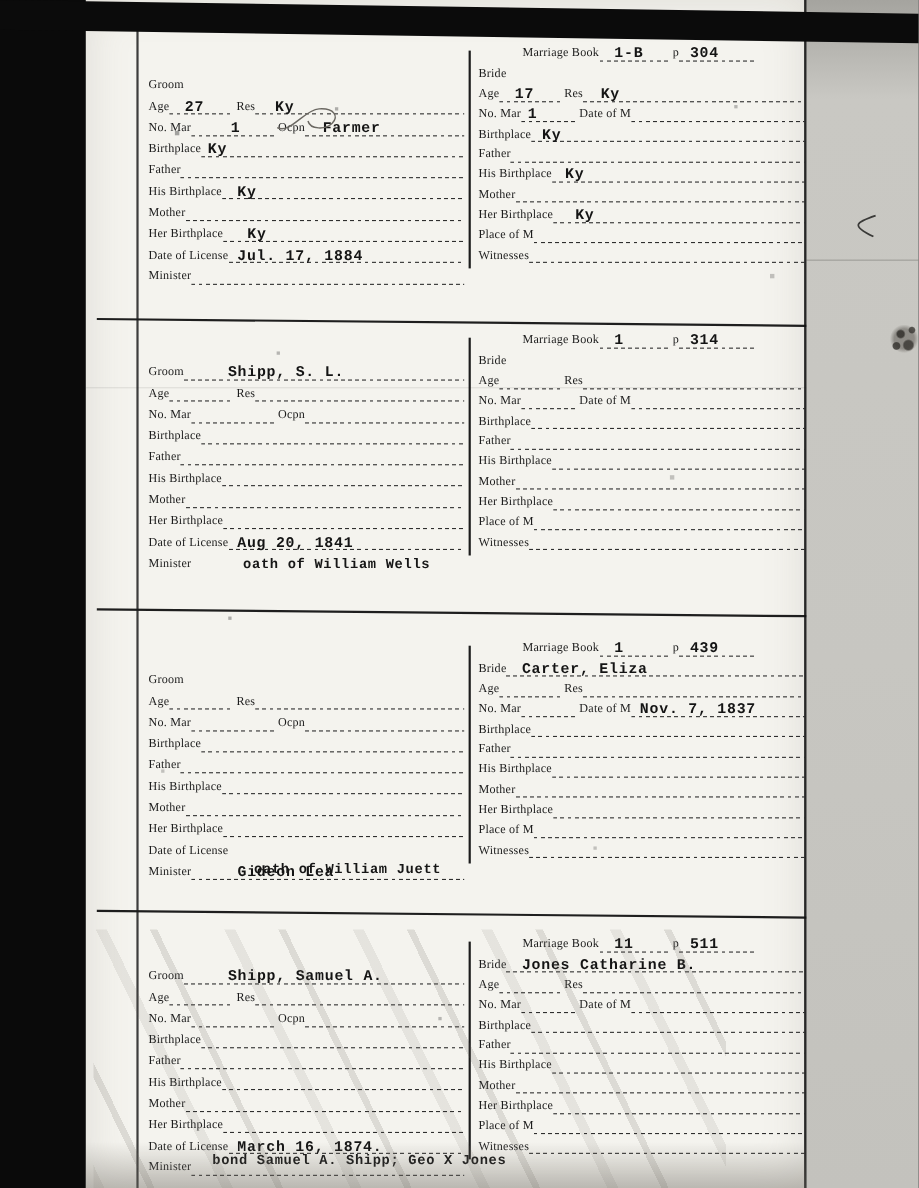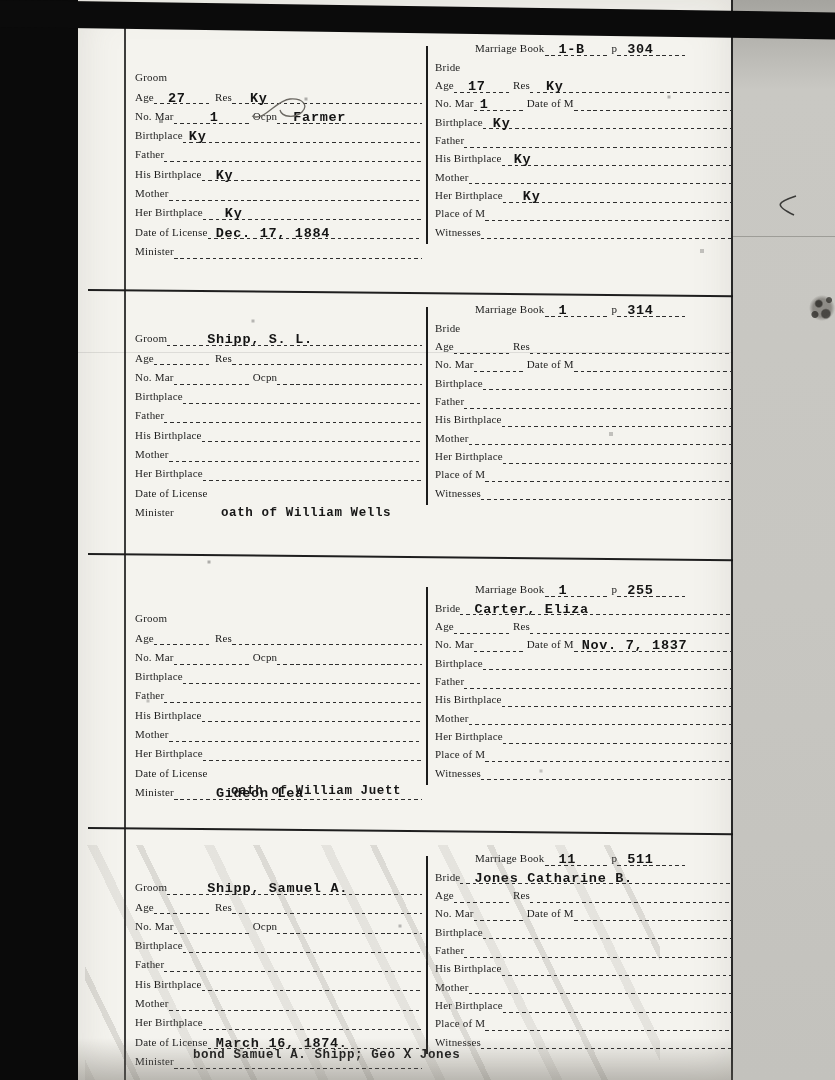--- a/index.html
+++ b/index.html
@@ -140,21 +140,21 @@
       <div class="row">
         <span class="lbl">Mother</span>
         <span class="dl"><span class="val" style="--ind:6px"></span></span>
       </div>
       <div class="row">
         <span class="lbl">Her Birthplace</span>
         <span class="dl"><span class="val" style="--ind:22px">Ky</span></span>
       </div>
       <div class="row">
         <span class="lbl">Date of License</span>
-        <span class="dl"><span class="val" style="--ind:8px">Dec. 17, 1884</span></span>
+        <span class="dl"><span class="val" style="--ind:8px">Jul. 17, 1884</span></span>
       </div>
       <div class="row">
         <span class="lbl">Minister</span>
         <span class="dl"><span class="val" style="--ind:42px"></span></span>
       </div>
     </div>
 
     <div class="vdiv"></div>
 
     <div class="bcol">
@@ -245,20 +245,21 @@
       <div class="row">
         <span class="lbl">Mother</span>
         <span class="dl"><span class="val" style="--ind:6px"></span></span>
       </div>
       <div class="row">
         <span class="lbl">Her Birthplace</span>
         <span class="dl"><span class="val" style="--ind:22px"></span></span>
       </div>
       <div class="row">
         <span class="lbl">Date of License</span>
+        <span class="dl"><span class="val" style="--ind:8px">Aug 20, 1841</span></span>
       </div>
       <div class="row">
         <span class="lbl">Minister</span>
       </div>
     </div>
 
     <div class="vdiv"></div>
 
     <div class="bcol">
       <div class="row hdr">
@@ -361,21 +362,21 @@
       </div>
     </div>
 
     <div class="vdiv"></div>
 
     <div class="bcol">
       <div class="row hdr">
         <span class="lbl">Marriage Book</span>
         <span class="dl fx" style="width:64px"><span class="val" style="--ind:14px">1</span></span>
         <span class="lbl lbl2">p</span>
-        <span class="dl fx" style="width:70px"><span class="val" style="--ind:10px">255</span></span>
+        <span class="dl fx" style="width:70px"><span class="val" style="--ind:10px">439</span></span>
       </div>
       <div class="row">
         <span class="lbl">Bride</span>
         <span class="dl"><span class="val" style="--ind:14px">Carter, Eliza</span></span>
       </div>
       <div class="row">
         <span class="lbl">Age</span>
         <span class="dl fx" style="width:56px"><span class="val" style="--ind:14px"></span></span>
         <span class="lbl lbl2">Res</span>
         <span class="dl"><span class="val" style="--ind:16px"></span></span>

